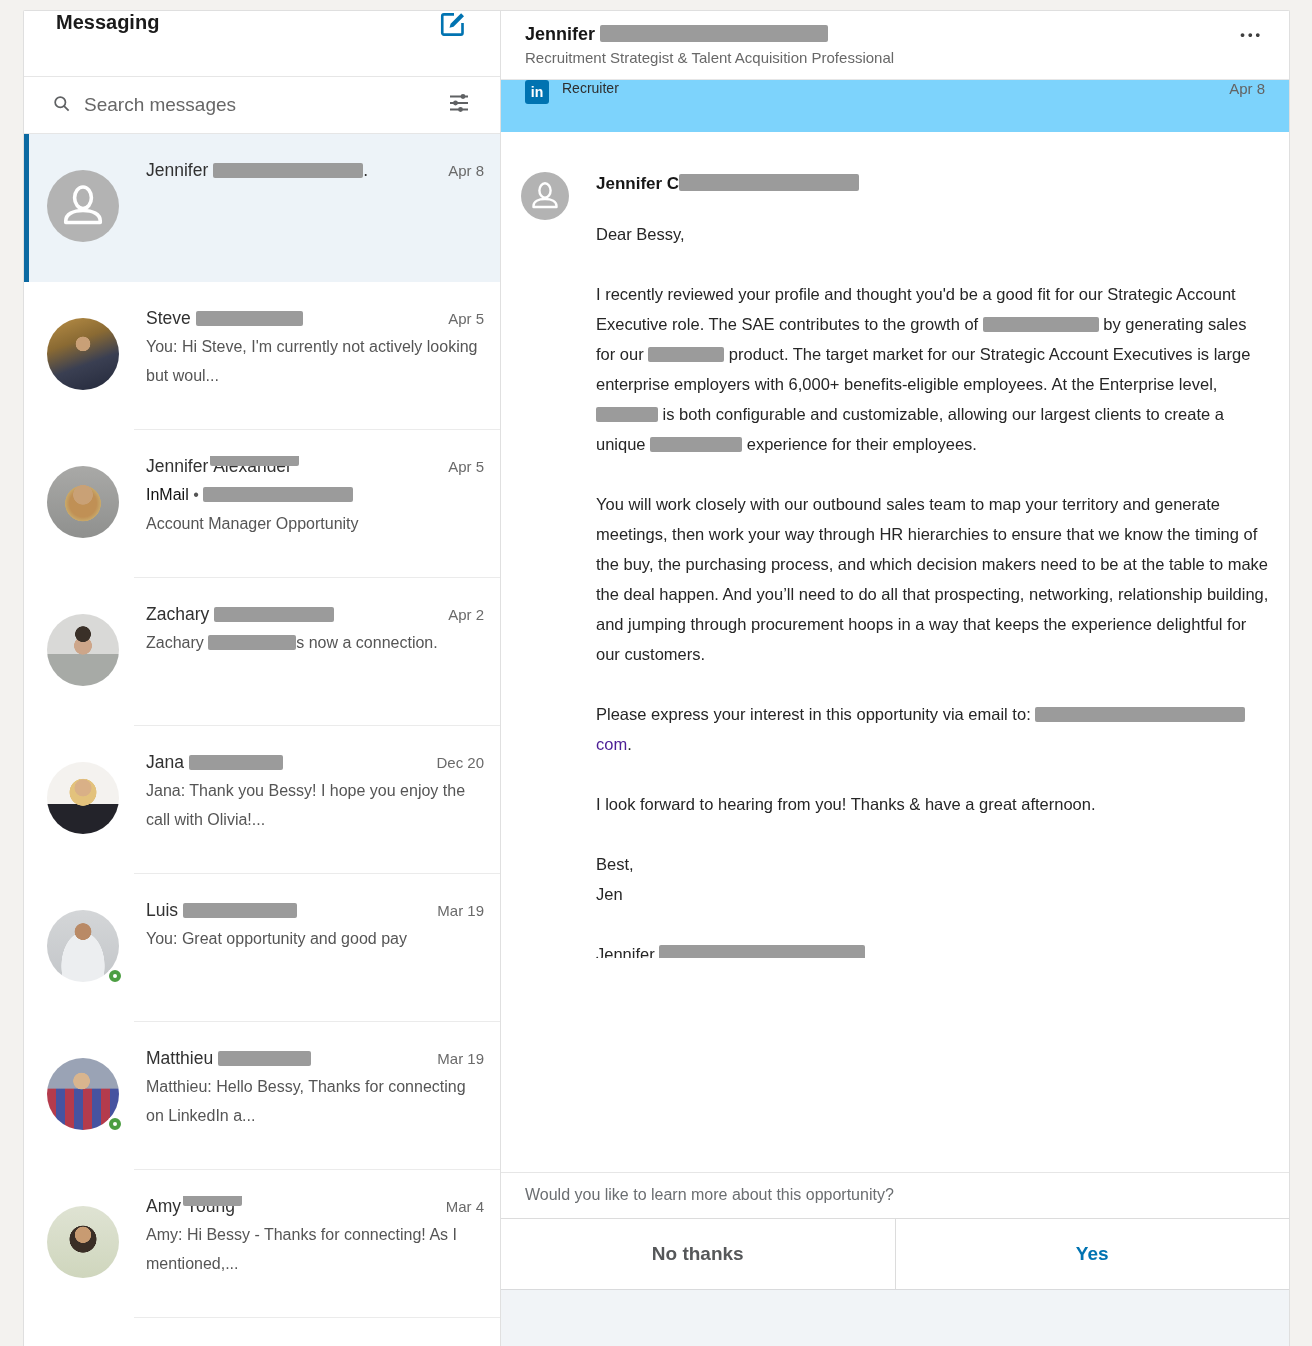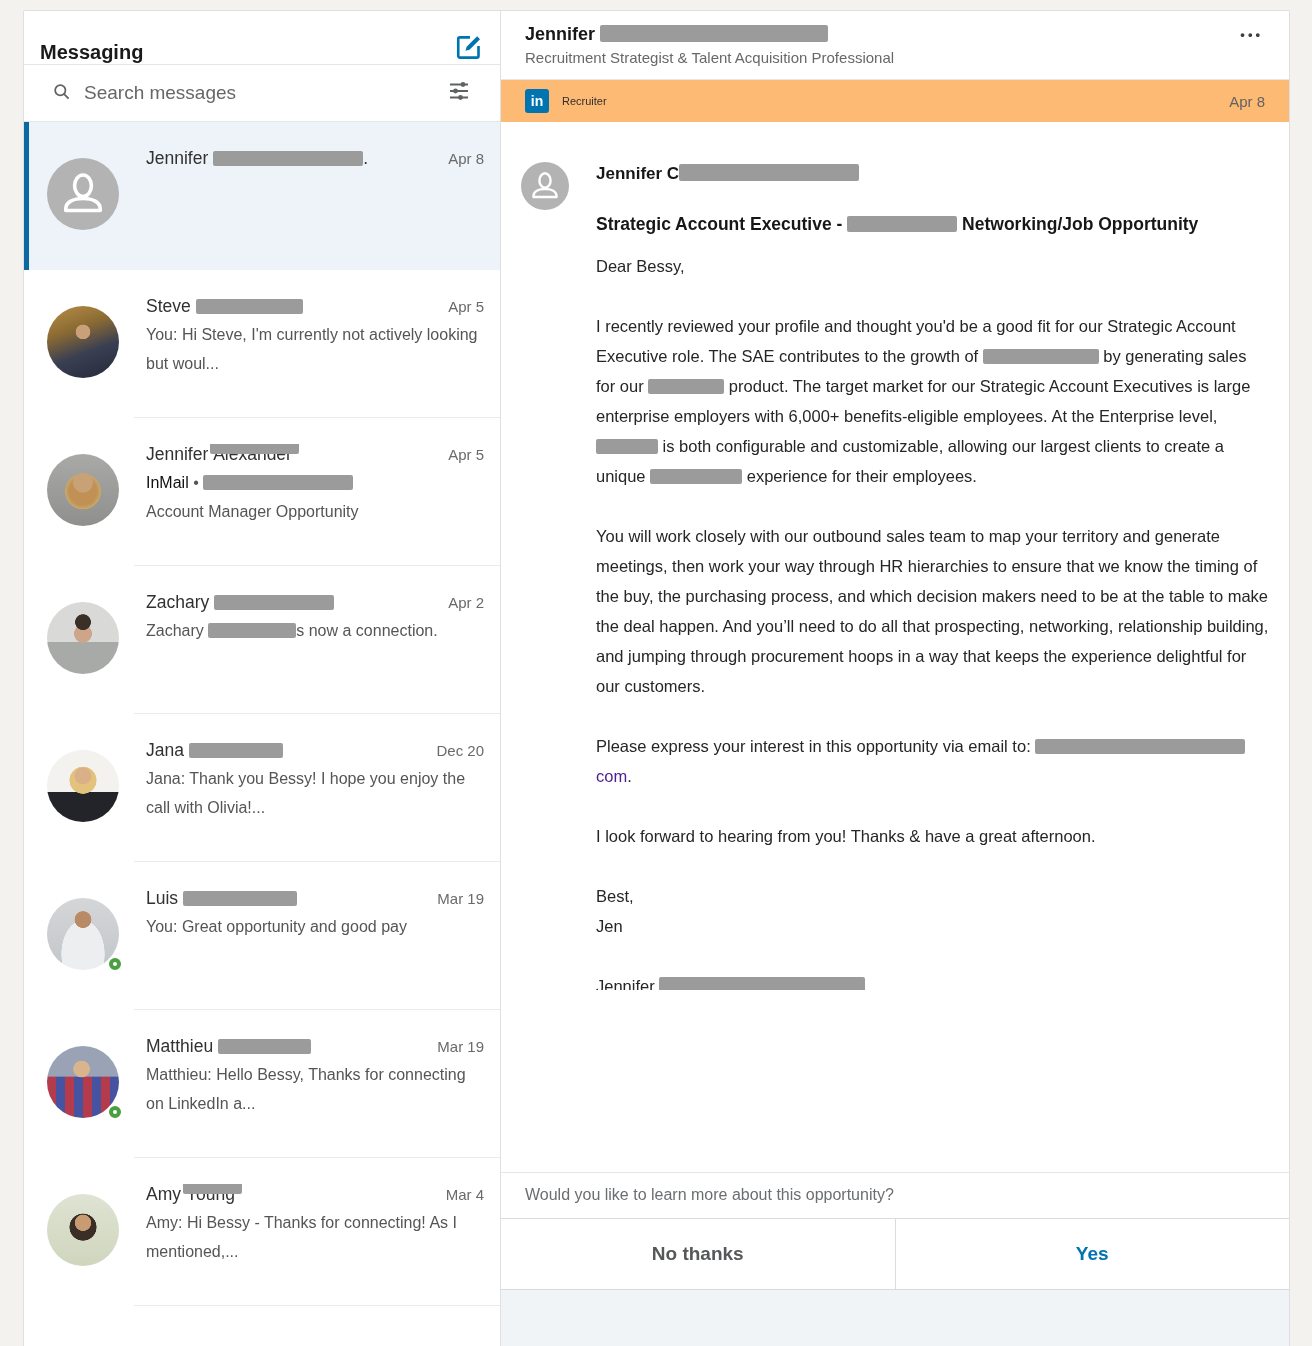--- a/index.html
+++ b/index.html
@@ -2,21 +2,21 @@
 <html><head>
 <meta charset="utf-8">
 <style>
   *{box-sizing:border-box;margin:0;padding:0}
   html,body{width:1312px;height:1346px}
   body{background:#f3f2ef;font-family:"Liberation Sans",sans-serif;overflow:hidden;position:relative}
   .app{position:absolute;left:23px;top:10px;width:1267px;height:1336px;display:flex;background:#fff;border:1px solid #dfdfdf;border-bottom:none;border-radius:2px 2px 0 0}
 
   
   .sidebar{width:477px;flex:none;display:flex;flex-direction:column;border-right:1px solid #e0e0e0;background:#fff}
-  .side-header{height:54px;flex:none;display:flex;align-items:flex-end;padding:0 16px;border-bottom:1px solid #e6e6e6}
+  .side-header{height:66px;flex:none;display:flex;align-items:flex-start;padding:0 32px;border-bottom:1px solid #e6e6e6}
   .side-title{flex:1;font-size:20px;font-weight:bold;color:#1a1a1a}
   .compose-btn{width:30px;height:30px;cursor:pointer;display:flex;align-items:center;justify-content:center}
   .search-row{height:57px;flex:none;display:flex;align-items:center;gap:13px;padding:0 28px;border-bottom:1px solid #e6e6e6}
   .search-input{flex:1;border:none;outline:none;font-size:19px;color:#333;background:transparent}
   .search-input::placeholder{color:#676767}
   .filter-btn{width:26px;height:26px;cursor:pointer;display:flex;align-items:center;justify-content:center}
   .conv-list{flex:1;overflow:hidden}
   .conv{position:relative;height:148px;display:flex;padding:0 16px 0 23px;cursor:pointer;background:#fff}
   .conv::after{content:"";position:absolute;left:110px;right:0;bottom:0;height:1px;background:#ebebeb}
   .conv.selected{background:#edf3f8}
@@ -41,23 +41,23 @@
   .av-luis{background:radial-gradient(circle at 50% 30%,#b98a66 0 13%,rgba(0,0,0,0) 14%),radial-gradient(ellipse at 50% 78%,#eceef0 0 42%,rgba(0,0,0,0) 43%),linear-gradient(180deg,#d4d6d8,#c3c6c9)}
   .av-matthieu{background:radial-gradient(circle at 48% 32%,#d9b58e 0 13%,rgba(0,0,0,0) 14%),linear-gradient(180deg,#9aa3b5 0 42%,rgba(0,0,0,0) 43%),repeating-linear-gradient(90deg,#b43b4c 0 9px,#4653a0 9px 18px)}
   .av-amy{background:radial-gradient(circle at 50% 40%,#c89b72 0 14%,rgba(0,0,0,0) 15%),radial-gradient(circle at 50% 46%,#3a2e26 0 25%,rgba(0,0,0,0) 26%),linear-gradient(180deg,#dfe3d3,#cfd6bd)}
 
   
   .thread{flex:1;display:flex;flex-direction:column;background:#fff;min-width:0}
   .t-header{flex:none;position:relative;padding:11px 24px 13px;border-bottom:1px solid #e6e6e6}
   .t-name{font-size:18px;font-weight:bold;color:#171717;line-height:24px}
   .t-sub{font-size:15px;color:#686868;margin-top:3px}
   .t-menu{position:absolute;right:26px;top:16px;color:#3f3f3f;font-size:13px;font-weight:bold;letter-spacing:3px;cursor:pointer}
-  .banner{height:42px;flex:none;display:flex;align-items:center;gap:13px;padding:0 24px;background:#fdba74}
+  .banner{height:52px;flex:none;display:flex;gap:13px;padding:0 24px;background:#7dd3fc}
   .in-logo{width:24px;height:24px;flex:none;background:#0073b1;border-radius:3px;color:#fff;font-weight:bold;font-size:14px;display:flex;align-items:center;justify-content:center;cursor:pointer}
-  .banner-label{flex:1;font-size:11px;color:#2e2e2e}
+  .banner-label{flex:1;font-size:14px;color:#2e2e2e}
   .banner-date{font-size:15px;color:#636363}
   .msgs{flex:1;overflow:hidden;padding:40px 20px 0;position:relative}
   .msg{display:flex;align-items:flex-start}
   .msg-avatar{width:48px;height:48px;border-radius:50%;background:#b3b3b3;flex:none;position:relative}
   .msg-avatar svg{position:absolute;inset:0;width:100%;height:100%}
   .msg-content{margin-left:27px;flex:1;min-width:0;max-width:680px}
   .msg-sender{font-size:17px;font-weight:bold;color:#171717;line-height:22px;margin-bottom:24px}
   .msg-subject{font-size:17.5px;font-weight:bold;color:#171717;line-height:30px;margin-bottom:12px}
   .msg-body p{font-size:16.5px;color:#262626;line-height:30px;margin:0 0 30px}
   .msg-sig{font-size:16.5px;color:#262626;line-height:30px;height:19px;overflow:hidden}
@@ -233,21 +233,20 @@
     <div class="msgs">
       <div class="msg">
         <div class="msg-avatar av-placeholder" id="msg-avatar">
             <svg viewBox="0 0 48 48" fill="none" stroke="#fff" stroke-width="2.4" stroke-linejoin="round">
               <ellipse cx="24" cy="18.5" rx="5.6" ry="7.2"></ellipse>
               <path d="M12.5 35v-1c0-4.6 5.1-7 11.5-7s11.5 2.4 11.5 7v1z"></path>
             </svg>
           </div>
         <div class="msg-content">
           <div class="msg-sender"><span class="bold">Jennifer C</span><span class="redact" style="width: 180px;"></span></div>
-          <div class="msg-subject"><span>Strategic Account Executive - </span><span class="redact" style="width: 110px;"></span><span> Networking/Job Opportunity</span></div>
           <div class="msg-body">
               <p><span>Dear Bessy,</span></p>
               <p><span> I recently reviewed your profile and thought you'd be a good fit for our Strategic Account Executive role. The SAE contributes to the growth of </span><span class="redact" style="width: 116px;"></span><span> by generating sales for our </span><span class="redact" style="width: 76px;"></span><span> product. The target market for our Strategic Account Executives is large enterprise employers with 6,000+ benefits-eligible employees. At the Enterprise level, </span><span class="redact" style="width: 62px;"></span><span> is both configurable and customizable, allowing our largest clients to create a unique </span><span class="redact" style="width: 92px;"></span><span> experience for their employees.</span></p>
               <p><span>You will work closely with our outbound sales team to map your territory and generate meetings, then work your way through HR hierarchies to ensure that we know the timing of the buy, the purchasing process, and which decision makers need to be at the table to make the deal happen. And you’ll need to do all that prospecting, networking, relationship building, and jumping through procurement hoops in a way that keeps the experience delightful for our customers.</span></p>
               <p><span>Please express your interest in this opportunity via email to: </span><span class="redact" style="width: 210px;"></span><span class="link">com</span><span>.</span></p>
               <p><span>I look forward to hearing from you! Thanks &amp; have a great afternoon.</span></p>
               <p><span>Best,</span><br><span>Jen</span></p>
             </div>
           <div class="msg-sig"><span>Jennifer </span><span class="redact" style="width: 206px;"></span></div>
         </div>

